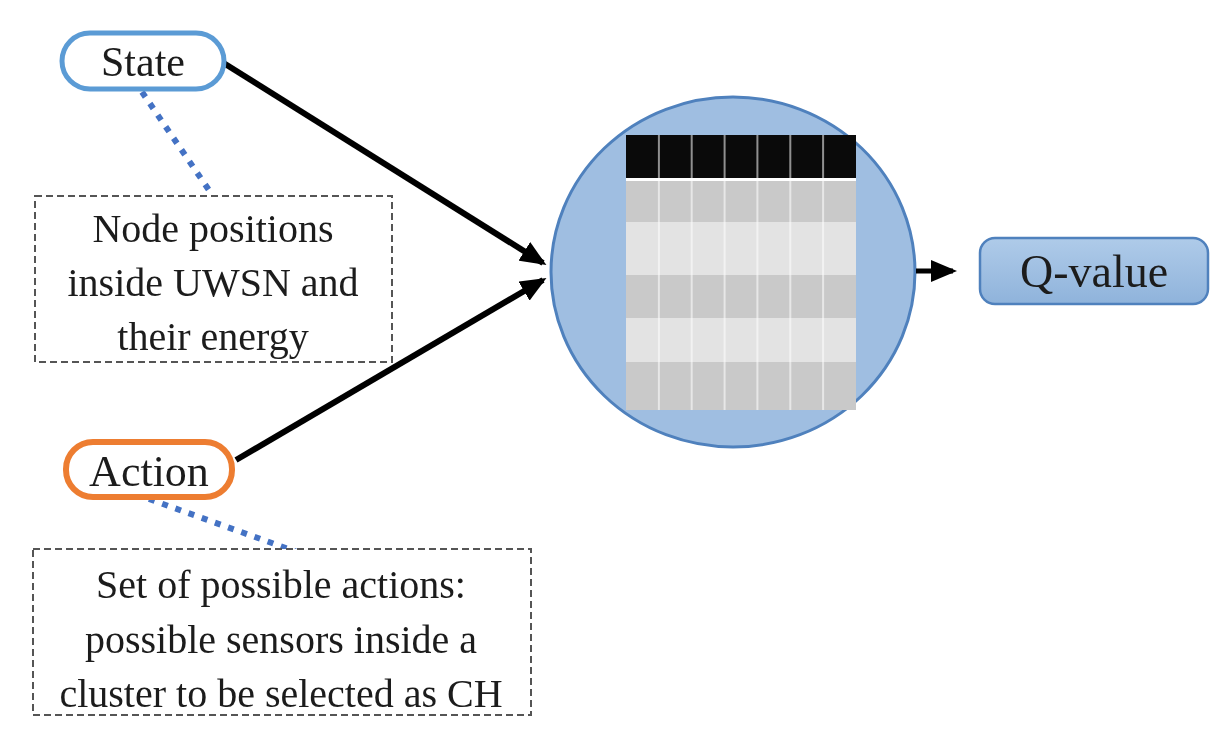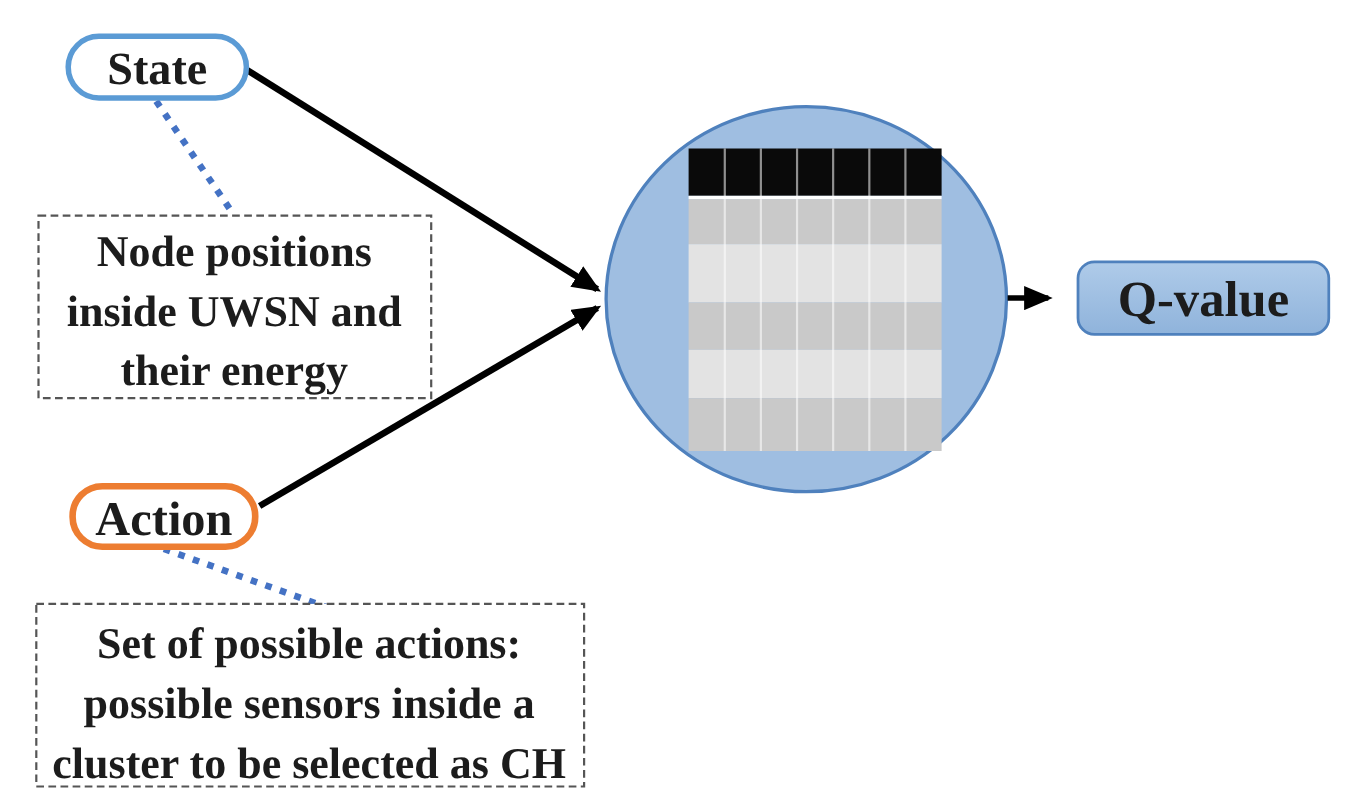--- a/index.html
+++ b/index.html
@@ -8,21 +8,20 @@
     background: #ffffff;
     width: 1231px;
     height: 738px;
     overflow: hidden;
     font-family: "Liberation Serif", "DejaVu Serif", serif;
   }
   .canvas-wrap {
     position: relative;
     width: 1231px;
     height: 738px;
-    font-weight: bold;
   }
   svg { display: block; }
   text {
     font-family: "Liberation Serif", "DejaVu Serif", serif;
   }
   .node-label   { font-size: 42px; }
   .action-label { font-size: 44px; }
   .qvalue-label { font-size: 46px; }
   .note-line    { font-size: 40px; }
 </style>

